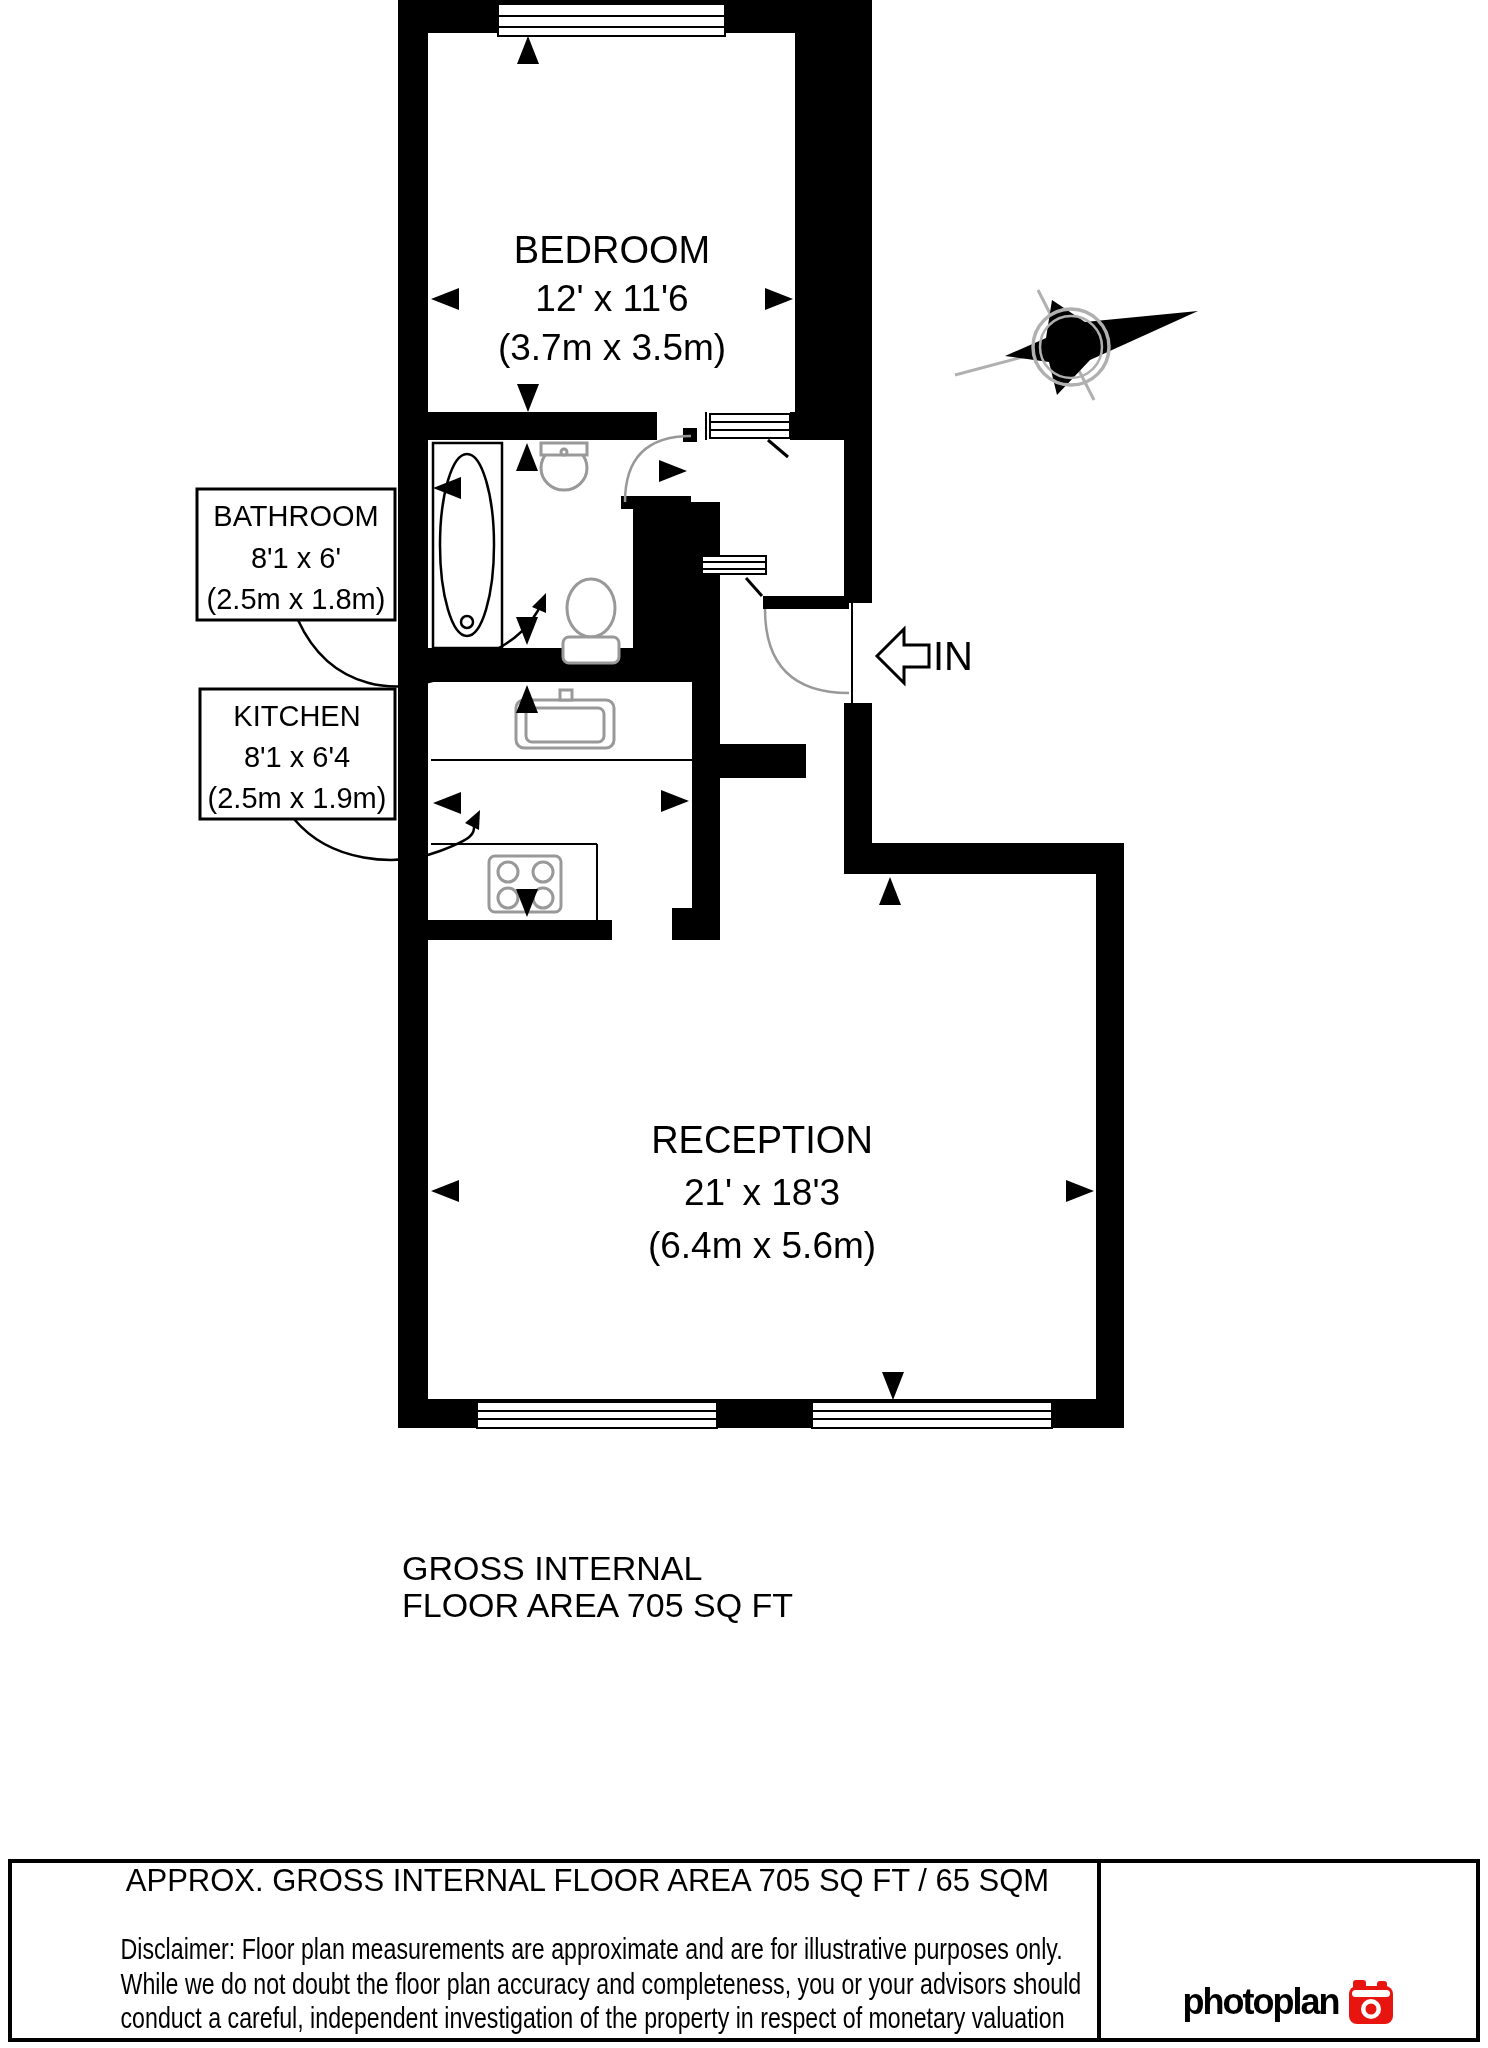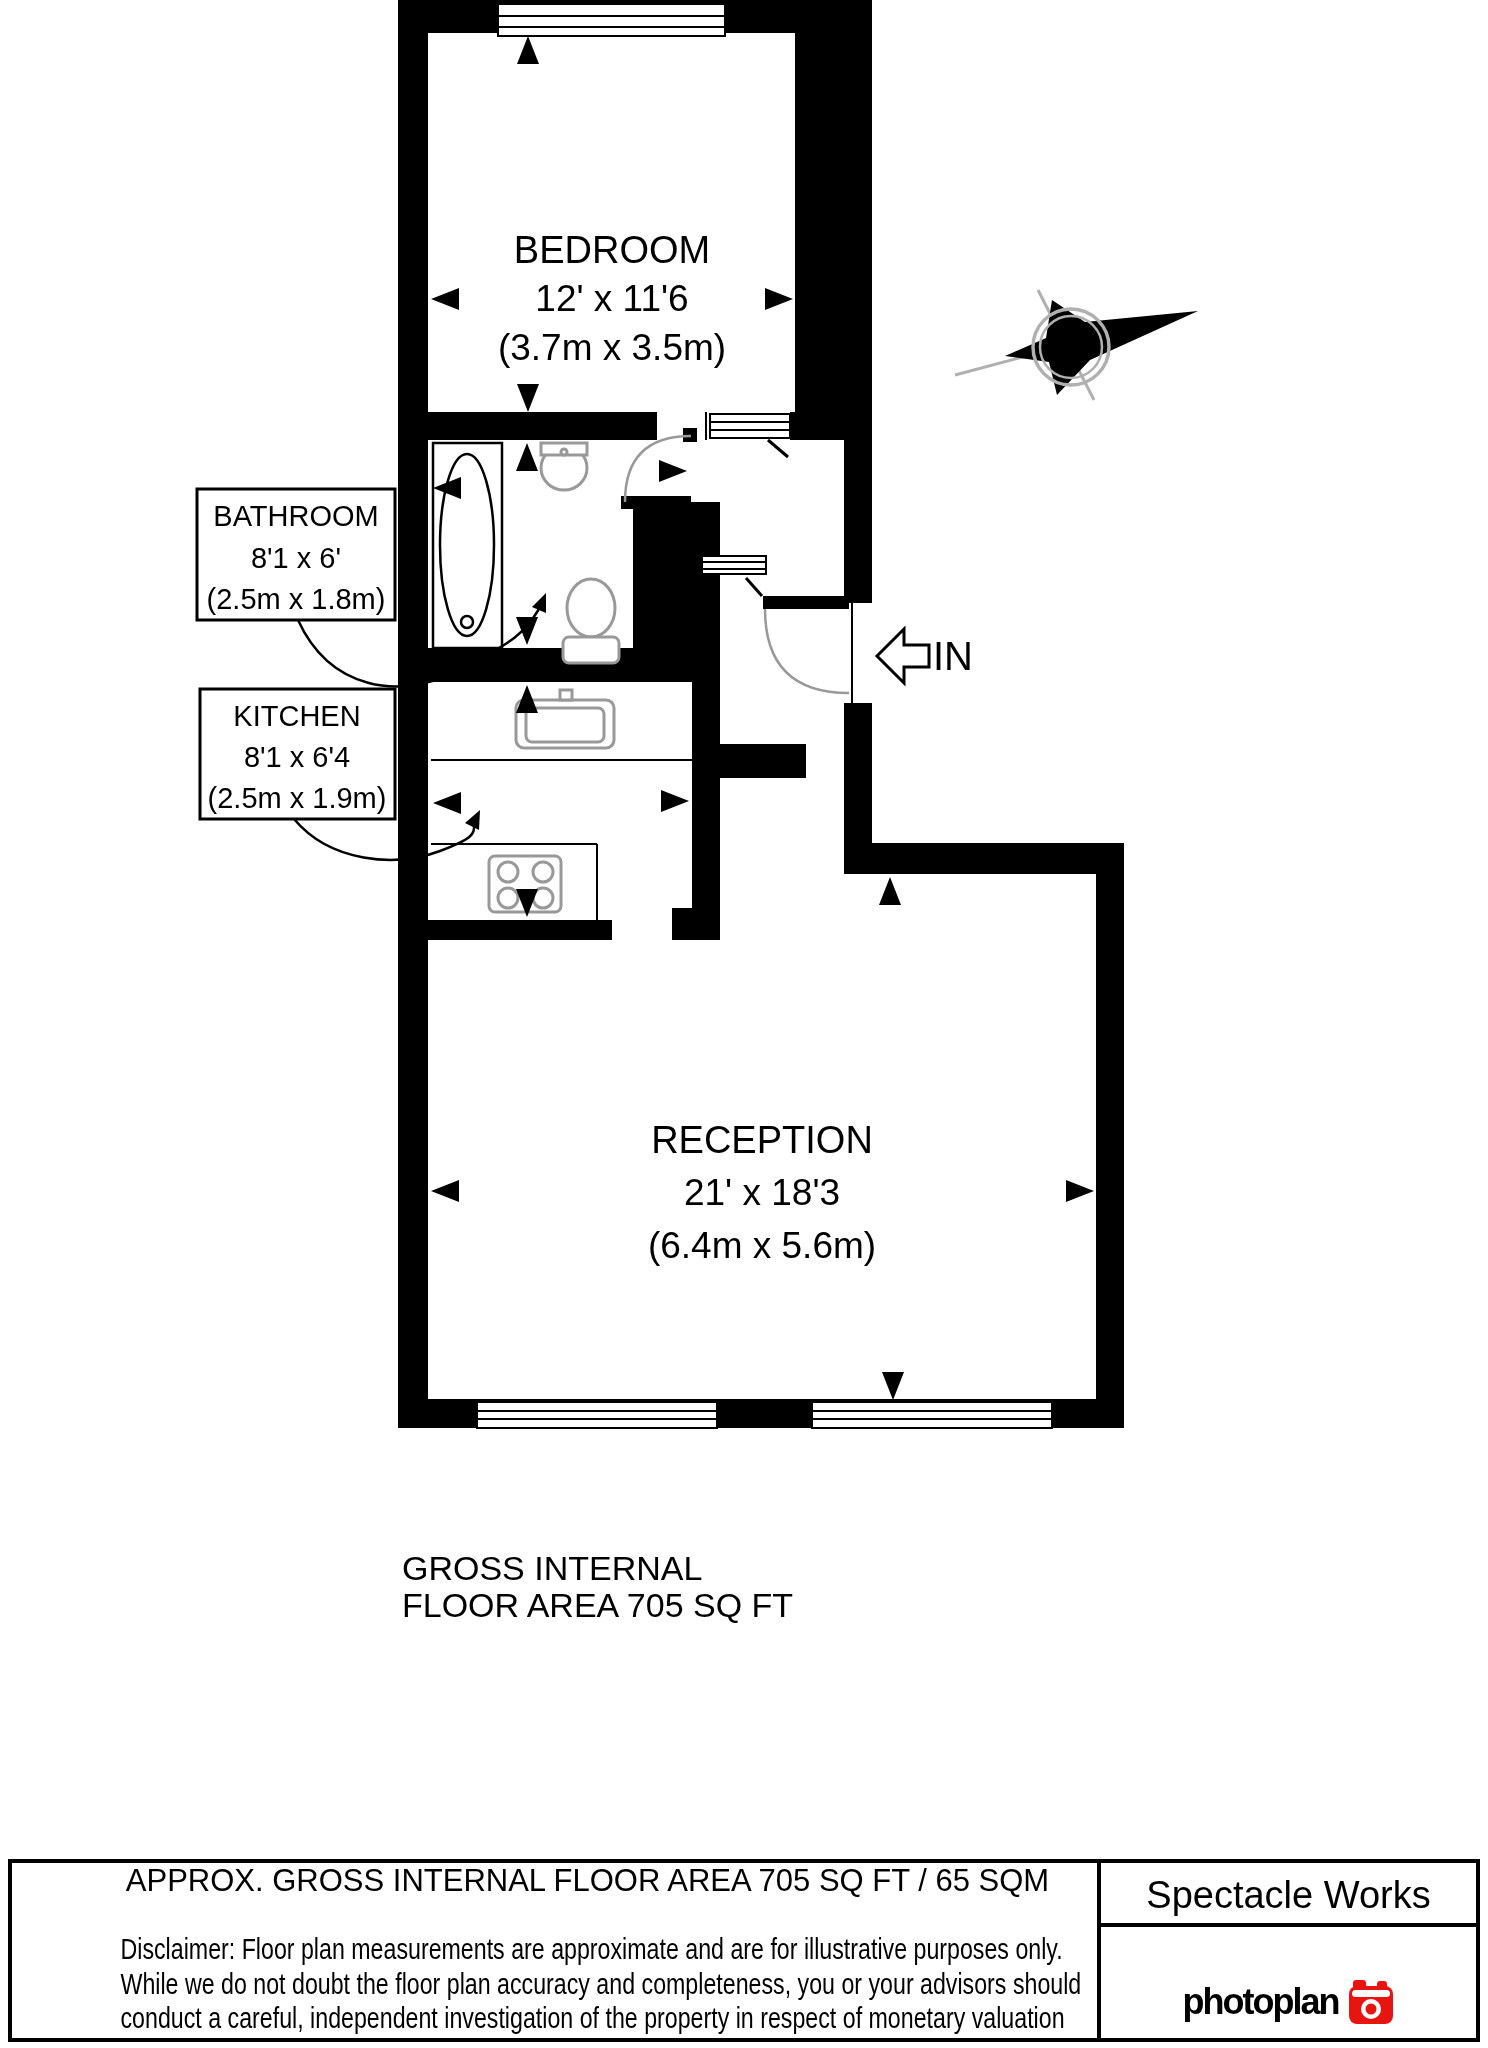--- a/index.html
+++ b/index.html
@@ -197,21 +197,20 @@
 </div>
 
 <div id="footer">
   <div id="footer-left">
     <div id="fl-area" class="fl-line">APPROX. GROSS INTERNAL FLOOR AREA 705 SQ FT / 65 SQM</div>
     <div id="fl-d1" class="fl-line fl-disc">Disclaimer: Floor plan measurements are approximate and are for illustrative purposes only.</div>
     <div id="fl-d2" class="fl-line fl-disc">While we do not doubt the floor plan accuracy and completeness, you or your advisors should</div>
     <div id="fl-d3" class="fl-line fl-disc">conduct a careful, independent investigation of the property in respect of monetary valuation</div>
   </div>
   <div id="footer-right">
-    <div id="fr-company">Spectacle Works</div>
     <div id="fr-logorow">
       <span id="brand-text">photoplan</span>
       <svg width="46" height="46" viewBox="0 0 46 46">
         <rect x="1" y="7" width="44" height="38" rx="8" fill="#e8140f"></rect>
         <rect x="5" y="1" width="13" height="12" rx="3" fill="#e8140f"></rect>
         <rect x="29" y="2" width="10" height="10" rx="3" fill="#e8140f"></rect>
         <rect x="4" y="11" width="38" height="7" rx="3.5" fill="#fff"></rect>
         <circle cx="23" cy="30" r="10" fill="#fff"></circle>
         <circle cx="23" cy="30" r="5.5" fill="#e8140f"></circle>
       </svg>

